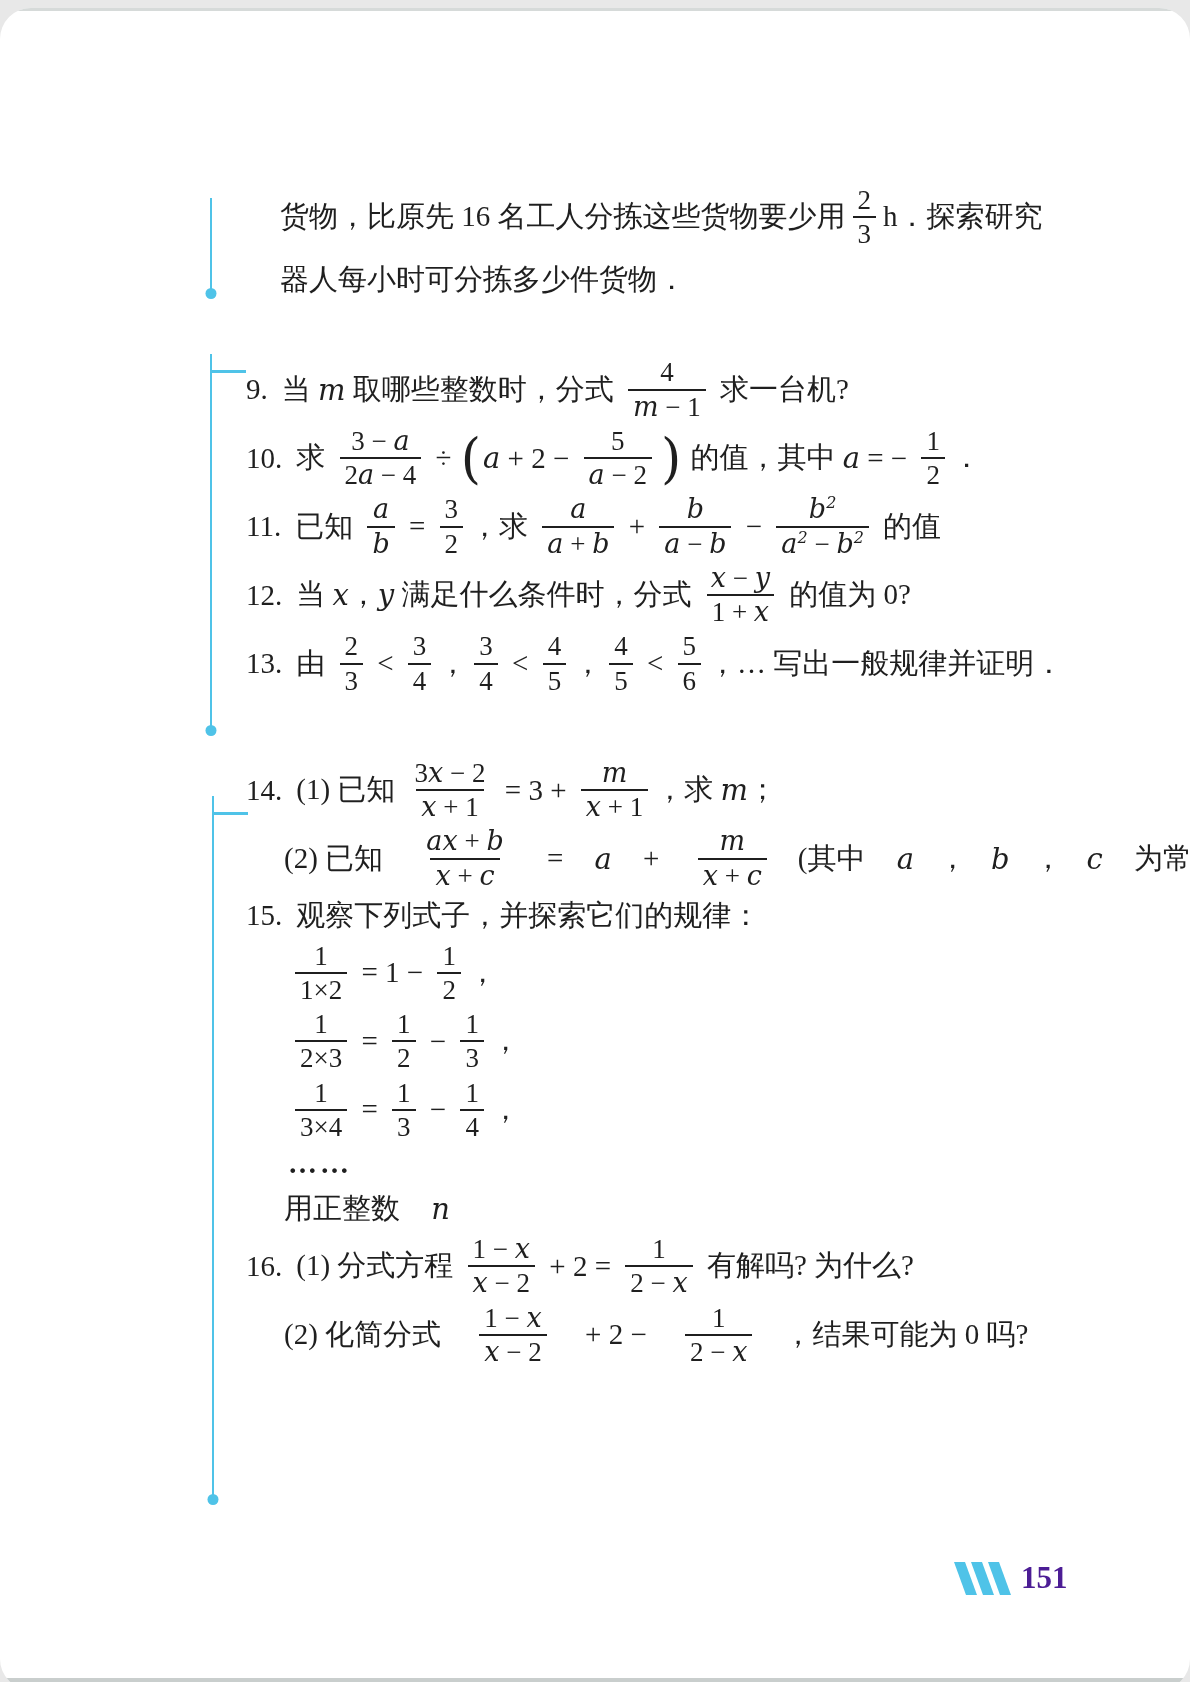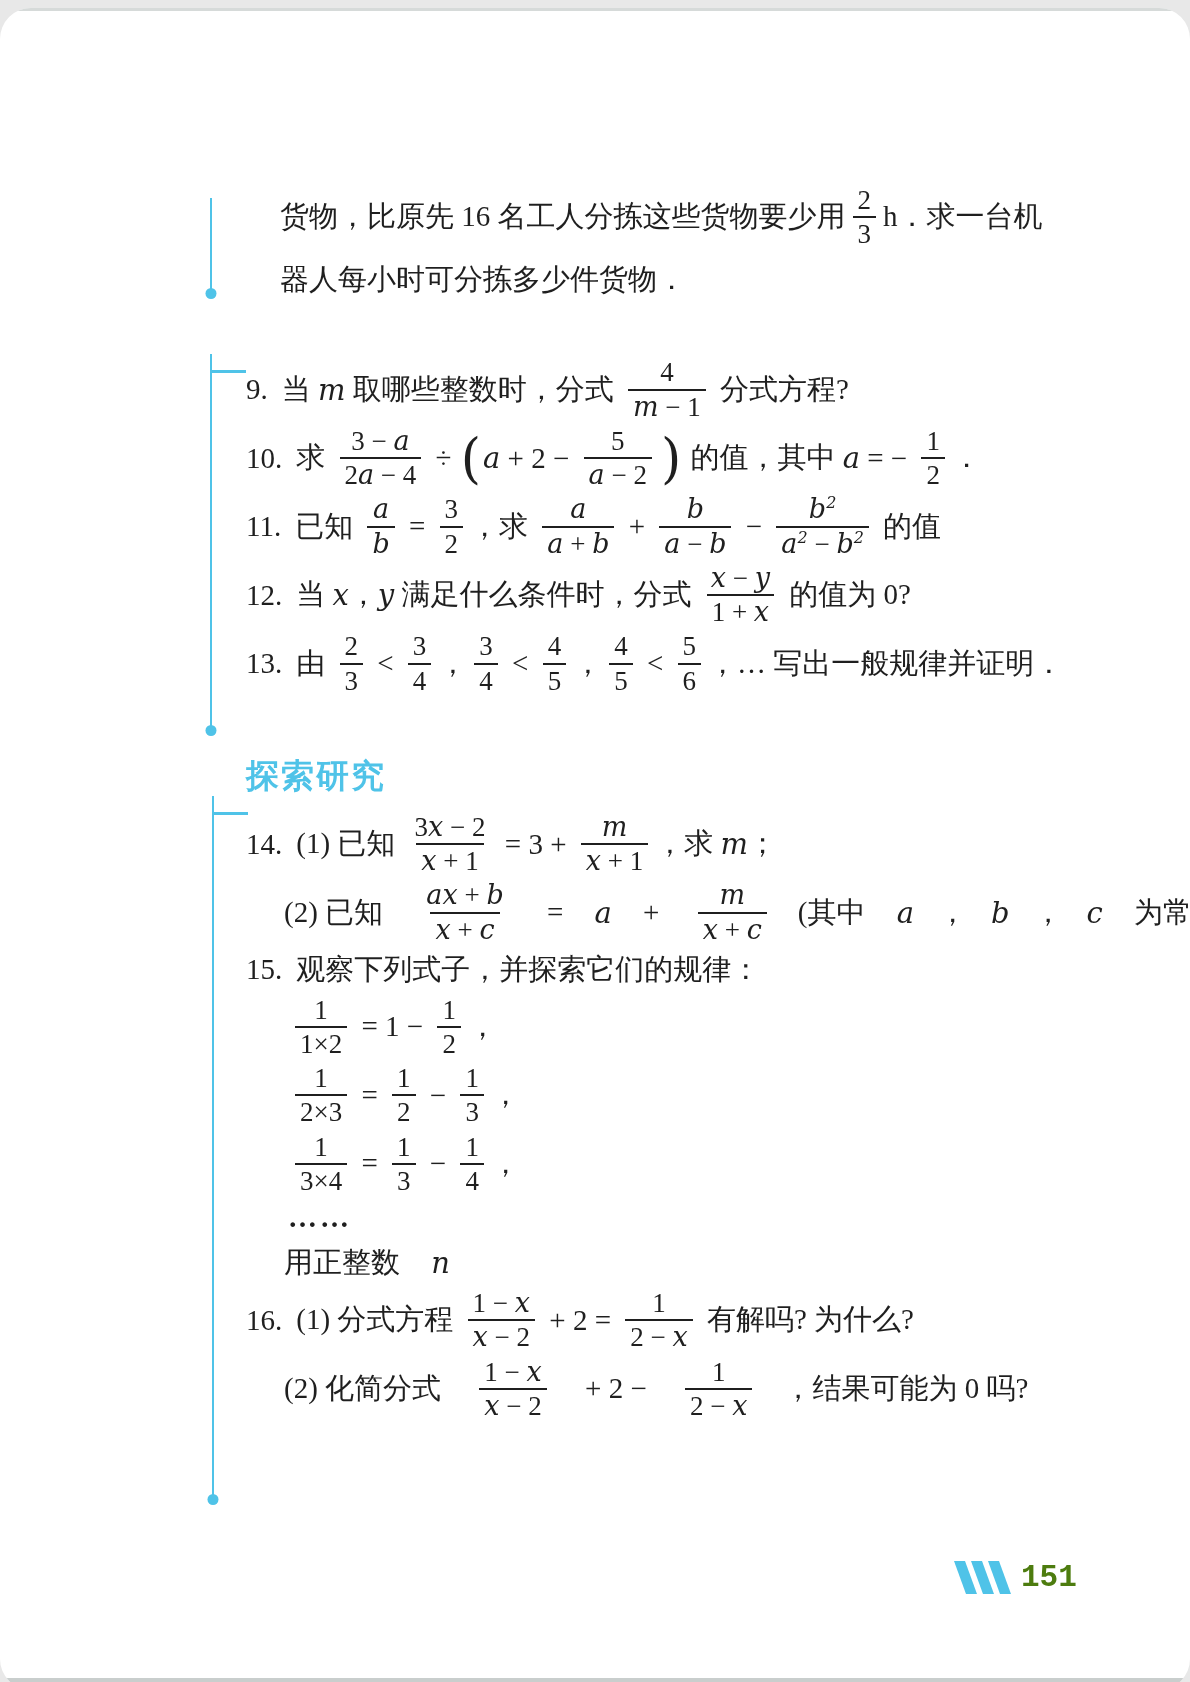--- a/index.html
+++ b/index.html
@@ -54,21 +54,21 @@
   .frac .num, .frac .den { padding:1px 5px; font-size:27px; text-align:center; }
   .frac .den { border-top:2px solid #1f1f1f; }
   .frac .mi sup { font-size:16px; }
   .bigp { font-size:52px; font-weight:300; line-height:0; margin:0 2px;
           font-family:"DejaVu Serif",serif; transform:scaleY(1.05); }
 
   .footer { position:absolute; left:960px; top:1552px; display:flex; align-items:center; }
   .slashes { display:inline-flex; margin-right:10px; }
   .slashes i { display:inline-block; width:11px; height:33px; margin-right:6px;
                background:var(--accent); transform:skewX(20deg); }
-  .pagenum { font-family:Liberation Mono, monospace; font-weight:bold; font-size:31px; color:#4d7c0f; }
+  .pagenum { font-family:Liberation Serif, serif; font-weight:bold; font-size:31px; color:#4c1d95; }
 </style>
 </head>
 <body>
 
 <div class="page">
   <div class="edge-top"></div>
 
   <div class="rail rail-1">
     <span class="rail-dot"></span>
   </div>
@@ -76,43 +76,42 @@
     <span class="rail-tick"></span>
     <span class="rail-dot"></span>
   </div>
   <div class="rail rail-3">
     <span class="rail-tick"></span>
     <span class="rail-dot"></span>
   </div>
 
   <div class="content">
     <div class="intro" id="intro">
-        <div class="line fline"><span class="mx">货物，比原先 16 名工人分拣这些货物要少用</span><span class="frac"><span class="num"><span class="mx">2</span></span><span class="den"><span class="mx">3</span></span></span><span class="mx">h．求一台机</span></div>
+        <div class="line fline"><span class="mx">货物，比原先 16 名工人分拣这些货物要少用</span><span class="frac"><span class="num"><span class="mx">2</span></span><span class="den"><span class="mx">3</span></span></span><span class="mx">h．探索研究</span></div>
         <div class="line tline"><span class="mx">器人每小时可分拣多少件货物．</span></div>
       </div>
     <div id="sections">
         <section class="sec-1">
           <div class="problem">
-            <div class="line fline"><span class="pnum">9.</span><span class="mx">当 </span><span class="mi">m</span><span class="mx"> 取哪些整数时，分式 </span><span class="frac"><span class="num"><span class="mx">4</span></span><span class="den"><span class="mi">m</span><span class="mx"> − 1</span></span></span><span class="mx"> 分式方程?</span></div>
+            <div class="line fline"><span class="pnum">9.</span><span class="mx">当 </span><span class="mi">m</span><span class="mx"> 取哪些整数时，分式 </span><span class="frac"><span class="num"><span class="mx">4</span></span><span class="den"><span class="mi">m</span><span class="mx"> − 1</span></span></span><span class="mx"> 求一台机?</span></div>
           </div>
           <div class="problem">
             <div class="line fline"><span class="pnum">10.</span><span class="mx">求 </span><span class="frac"><span class="num"><span class="mx">3 − </span><span class="mi">a</span></span><span class="den"><span class="mx">2</span><span class="mi">a</span><span class="mx"> − 4</span></span></span><span class="mx"> ÷ </span><span class="bigp">(</span><span class="mi">a</span><span class="mx"> + 2 − </span><span class="frac"><span class="num"><span class="mx">5</span></span><span class="den"><span class="mi">a</span><span class="mx"> − 2</span></span></span><span class="bigp">)</span><span class="mx"> 的值，其中 </span><span class="mi">a</span><span class="mx"> = − </span><span class="frac"><span class="num"><span class="mx">1</span></span><span class="den"><span class="mx">2</span></span></span><span class="mx">．</span></div>
           </div>
           <div class="problem">
             <div class="line fline"><span class="pnum">11.</span><span class="mx">已知 </span><span class="frac"><span class="num"><span class="mi">a</span></span><span class="den"><span class="mi">b</span></span></span><span class="mx"> = </span><span class="frac"><span class="num"><span class="mx">3</span></span><span class="den"><span class="mx">2</span></span></span><span class="mx">，求 </span><span class="frac"><span class="num"><span class="mi">a</span></span><span class="den"><span class="mi">a</span><span class="mx"> + </span><span class="mi">b</span></span></span><span class="mx"> + </span><span class="frac"><span class="num"><span class="mi">b</span></span><span class="den"><span class="mi">a</span><span class="mx"> − </span><span class="mi">b</span></span></span><span class="mx"> − </span><span class="frac"><span class="num"><span class="mi">b<sup>2</sup></span></span><span class="den"><span class="mi">a<sup>2</sup></span><span class="mx"> − </span><span class="mi">b<sup>2</sup></span></span></span><span class="mx"> 的值</span></div>
           </div>
           <div class="problem">
             <div class="line fline"><span class="pnum">12.</span><span class="mx">当 </span><span class="mi">x</span><span class="mx">，</span><span class="mi">y</span><span class="mx"> 满足什么条件时，分式 </span><span class="frac"><span class="num"><span class="mi">x</span><span class="mx"> − </span><span class="mi">y</span></span><span class="den"><span class="mx">1 + </span><span class="mi">x</span></span></span><span class="mx"> 的值为 0?</span></div>
           </div>
           <div class="problem">
             <div class="line fline"><span class="pnum">13.</span><span class="mx">由 </span><span class="frac"><span class="num"><span class="mx">2</span></span><span class="den"><span class="mx">3</span></span></span><span class="mx"> &lt; </span><span class="frac"><span class="num"><span class="mx">3</span></span><span class="den"><span class="mx">4</span></span></span><span class="mx">，</span><span class="frac"><span class="num"><span class="mx">3</span></span><span class="den"><span class="mx">4</span></span></span><span class="mx"> &lt; </span><span class="frac"><span class="num"><span class="mx">4</span></span><span class="den"><span class="mx">5</span></span></span><span class="mx">，</span><span class="frac"><span class="num"><span class="mx">4</span></span><span class="den"><span class="mx">5</span></span></span><span class="mx"> &lt; </span><span class="frac"><span class="num"><span class="mx">5</span></span><span class="den"><span class="mx">6</span></span></span><span class="mx">，… 写出一般规律并证明．</span></div>
           </div>
         </section>
         <section class="sec-2">
-          <h2 class="sec-title">探索研究</h2>
           <div class="problem">
             <div class="line fline"><span class="pnum">14.</span><span class="mx">(1) 已知 </span><span class="frac"><span class="num"><span class="mx">3</span><span class="mi">x</span><span class="mx"> − 2</span></span><span class="den"><span class="mi">x</span><span class="mx"> + 1</span></span></span><span class="mx"> = 3 + </span><span class="frac"><span class="num"><span class="mi">m</span></span><span class="den"><span class="mi">x</span><span class="mx"> + 1</span></span></span><span class="mx">，求 </span><span class="mi">m</span><span class="mx">；</span></div>
             <div class="line fline ind1"><span class="mx">(2) 已知 </span><span class="frac"><span class="num"><span class="mi">ax</span><span class="mx"> + </span><span class="mi">b</span></span><span class="den"><span class="mi">x</span><span class="mx"> + </span><span class="mi">c</span></span></span><span class="mx"> = </span><span class="mi">a</span><span class="mx"> + </span><span class="frac"><span class="num"><span class="mi">m</span></span><span class="den"><span class="mi">x</span><span class="mx"> + </span><span class="mi">c</span></span></span><span class="mx">(其中 </span><span class="mi">a</span><span class="mx">，</span><span class="mi">b</span><span class="mx">，</span><span class="mi">c</span><span class="mx"> 为常数)，求 </span><span class="mi">m</span><span class="mx">．</span></div>
           </div>
           <div class="problem">
             <div class="line tline"><span class="pnum">15.</span><span class="mx">观察下列式子，并探索它们的规律：</span></div>
             <div class="line fline ind2"><span class="frac"><span class="num"><span class="mx">1</span></span><span class="den"><span class="mx">1×2</span></span></span><span class="mx"> = 1 − </span><span class="frac"><span class="num"><span class="mx">1</span></span><span class="den"><span class="mx">2</span></span></span><span class="mx">，</span></div>
             <div class="line fline ind2"><span class="frac"><span class="num"><span class="mx">1</span></span><span class="den"><span class="mx">2×3</span></span></span><span class="mx"> = </span><span class="frac"><span class="num"><span class="mx">1</span></span><span class="den"><span class="mx">2</span></span></span><span class="mx"> − </span><span class="frac"><span class="num"><span class="mx">1</span></span><span class="den"><span class="mx">3</span></span></span><span class="mx">，</span></div>
             <div class="line fline ind2"><span class="frac"><span class="num"><span class="mx">1</span></span><span class="den"><span class="mx">3×4</span></span></span><span class="mx"> = </span><span class="frac"><span class="num"><span class="mx">1</span></span><span class="den"><span class="mx">3</span></span></span><span class="mx"> − </span><span class="frac"><span class="num"><span class="mx">1</span></span><span class="den"><span class="mx">4</span></span></span><span class="mx">，</span></div>
             <div class="line tline ind2 dots"><span class="mx">……</span></div>

